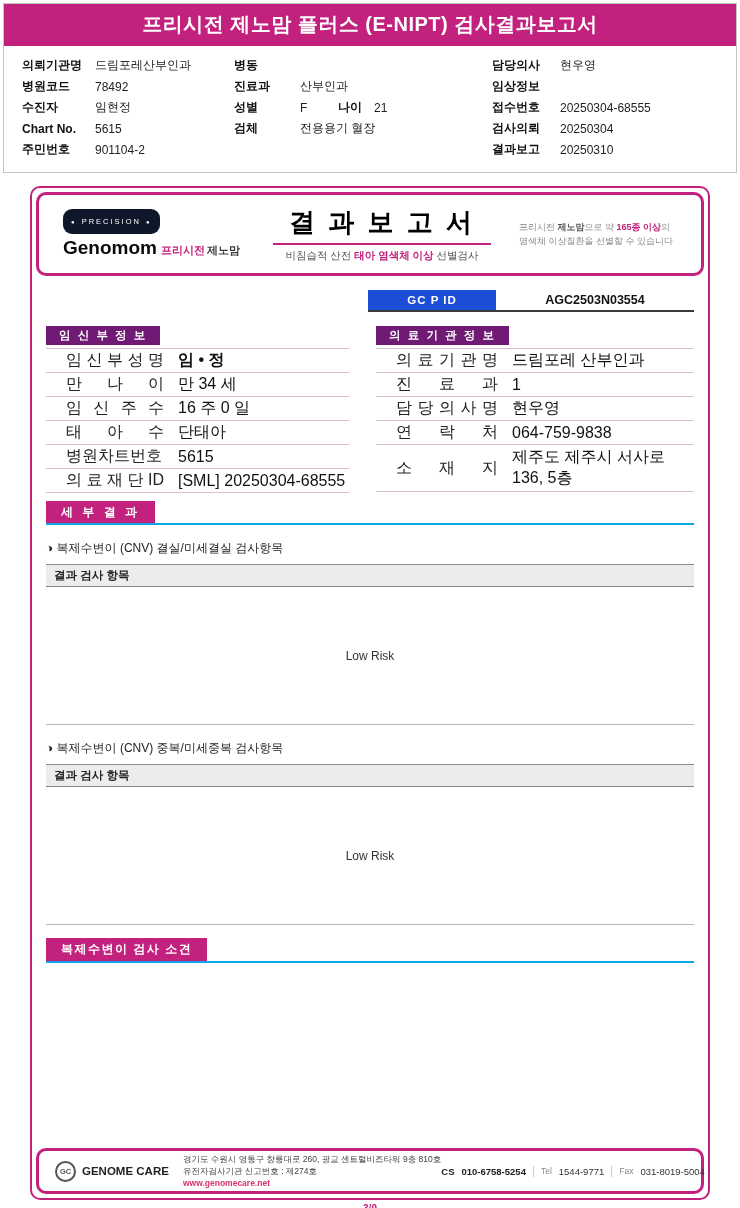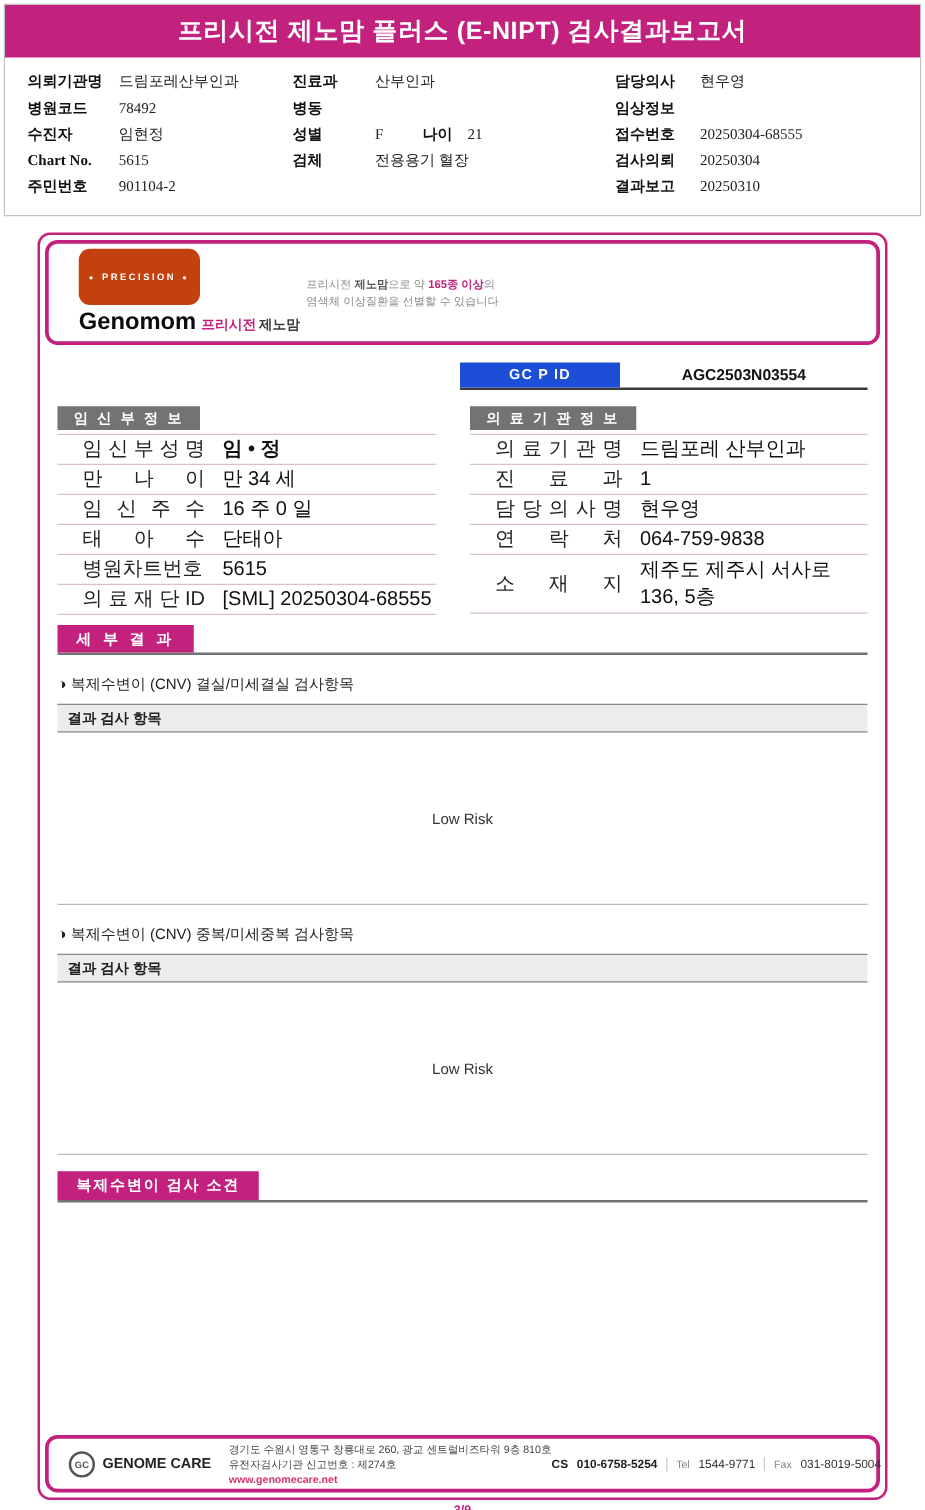--- a/index.html
+++ b/index.html
@@ -8,42 +8,42 @@
     font-family:"Liberation Sans", sans-serif; color:#111;
     -webkit-font-smoothing:antialiased;
   }
   
   .top-block { margin:3px; border:1px solid #c4c4c4; background:#fff; }
   .title-bar {
     background:#C2217E; color:#fff; text-align:center;
     font-size:20px; font-weight:bold; letter-spacing:0.5px;
     padding:7px 0 8px;
   }
-  .phead { display:flex; padding:9px 18px 12px;font-family:Liberation Serif, serif; }
+  .phead { display:flex; padding:9px 18px 12px; }
   .pcol1 { width:212px; } .pcol2 { width:258px; } .pcol3 { flex:1; }
   .prow { display:flex; align-items:center; height:21px; font-size:12px; white-space:nowrap; }
   .plb { font-weight:bold; flex:0 0 auto; color:#111; }
   .pcol1 .plb { width:73px; } .pcol2 .plb { width:66px; } .pcol3 .plb { width:68px; }
   .pval { color:#222; }
   .pval-f { width:38px; }
   .plb2 { font-weight:bold; width:36px; }
   
   .frame {
     position:relative; width:680px; height:1014px; margin:13px auto 0;
     border:2px solid #C2217E; border-radius:10px; background:#fff;
     box-sizing:border-box;
   }
   .rheader {
     margin:4px 4px 0; height:84px; border:3px solid #C2217E; border-radius:10px;
     box-sizing:border-box; display:flex; align-items:center; padding:0 8px;
   }
   .logo { width:198px; padding-left:16px; box-sizing:border-box; }
   .pill {
-    display:inline-block; background:#c2410c; color:#fff; font-size:7.5px; font-weight:bold;
-    letter-spacing:2px; padding:18px 8px; border-radius:9px; white-space:nowrap;
+    display:inline-block; background:#0f172a; color:#fff; font-size:7.5px; font-weight:normal;
+    letter-spacing:2px; padding:8px 8px; border-radius:9px; white-space:nowrap;
   }
   .pill::before { content:"\25CF"; font-size:6px; margin-right:5px; }
   .pill::after  { content:"\25CF"; font-size:6px; margin-left:5px; }
   .brandline { margin-top:3px; white-space:nowrap; }
   .brand { font-size:19px; font-weight:800; color:#0b0b0b; }
   .kr1 { color:#C2217E; font-weight:bold; font-size:11px; margin-left:4px; }
   .kr2 { color:#3a3a3a; font-weight:bold; font-size:11px; margin-left:2px; }
   .rtitle-wrap { flex:1; text-align:center; }
   .rtitle { font-size:26px; font-weight:800; letter-spacing:3px; color:#000; white-space:nowrap; }
   .rtitle-line { width:218px; border-bottom:2px solid #C2217E; margin:3px auto 4px; }
@@ -55,35 +55,35 @@
   .content { padding:0 14px; }
   .gcpid { display:flex; width:326px; margin:14px 0 0 auto; height:20px; border-bottom:2px solid #3a3a3a; }
   .gcpid-label {
     width:128px; background:#1d4ed8; color:#fff; font-weight:bold; font-size:11.5px;
     text-align:center; line-height:20px; letter-spacing:1px;
   }
   .gcpid-value { flex:1; text-align:center; font-weight:bold; font-size:12.5px; line-height:20px; }
   .itables { display:flex; gap:27px; margin-top:13px; }
   .icol-l { width:303px; } .icol-r { flex:1; }
   .stitle {
-    display:inline-block; background:#737373; color:#fff; font-size:11.5px; font-weight:bold;
+    display:inline-block; background:#701a75; color:#fff; font-size:11.5px; font-weight:bold;
     padding:2px 13px; letter-spacing:2px; margin-bottom:3px; white-space:nowrap;
   }
   .itable { border-top:1px solid #d9bed0; }
   .irow { display:flex; align-items:center; min-height:23px; border-bottom:1px solid #d9bed0; font-size:16px; }
   .irow .lbl {
     box-sizing:border-box; padding-left:20px; width:118px; color:#222;
     text-align:justify; text-align-last:justify;
   }
   .icol-r .irow .lbl { width:122px; }
   .irow .val { flex:1; padding-left:14px; color:#111; }
   .irow.tall { min-height:46px; }
   .valbold { font-weight:bold; }
   
-  .secbar { margin-top:8px; border-bottom:2px solid #737373; line-height:0;text-decoration:underline; }
+  .secbar { margin-top:8px; border-bottom:2px solid #0ea5e9; line-height:0;text-decoration:underline; }
   .secbox {
     display:inline-block; background:#C2217E; color:#fff; font-size:12px; font-weight:bold;
     padding:4px 15px; letter-spacing:3px; line-height:1.2; vertical-align:bottom; white-space:nowrap;
   }
   .secbox.op { letter-spacing:1.5px; }
   .cnv-heading { margin:15px 0 7px; font-size:12px; color:#222; }
   .graybar {
     background:#ECECEC; border-top:1px solid #8a8a8a; border-bottom:1px solid #8a8a8a;
     font-size:11.5px; font-weight:bold; padding:3px 8px; color:#222;
   }
@@ -138,26 +138,26 @@
           <span class="plb">Chart No.</span>
           <span class="pval">5615</span>
         </div>
       <div class="prow">
           <span class="plb">주민번호</span>
           <span class="pval">901104-2</span>
         </div>
     </div>
     <div class="pcol2">
       <div class="prow">
+          <span class="plb">병동</span>
+          <span class="pval"></span>
+        </div>
+      <div class="prow">
           <span class="plb">진료과</span>
           <span class="pval">산부인과</span>
-        </div>
-      <div class="prow">
-          <span class="plb">병동</span>
-          <span class="pval"></span>
         </div>
       <div class="prow">
           <span class="plb">성별</span>
           <span class="pval pval-f">F</span>
           <span class="plb2">나이</span>
           <span class="pval">21</span>
         </div>
       <div class="prow">
           <span class="plb">검체</span>
           <span class="pval">전용용기 혈장</span>
@@ -189,20 +189,25 @@
 </div>
 
 <div class="frame">
 
   <div class="rheader">
     <div class="logo">
       <span class="pill">PRECISION</span>
       <div class="brandline">
         <span class="brand">Genomom</span><span class="kr1">프리시전</span><span class="kr2">제노맘</span>
       </div>
+    </div>
+    <div class="rtitle-wrap">
+      <div class="rtitle">결 과 보 고 서</div>
+      <div class="rtitle-line"></div>
+      <div class="rsub"><span>비침습적 산전 </span><span class="hl">태아 염색체 이상</span><span> 선별검사</span></div>
     </div>
     <div class="rnote">
       <div><span>프리시전 </span><b>제노맘</b><span>으로 약 </span><span class="hl">165종 이상</span><span>의</span></div>
       <div>염색체 이상질환을 선별할 수 있습니다</div>
     </div>
   </div>
 
   <div class="content">
 
     <div class="gcpid">

